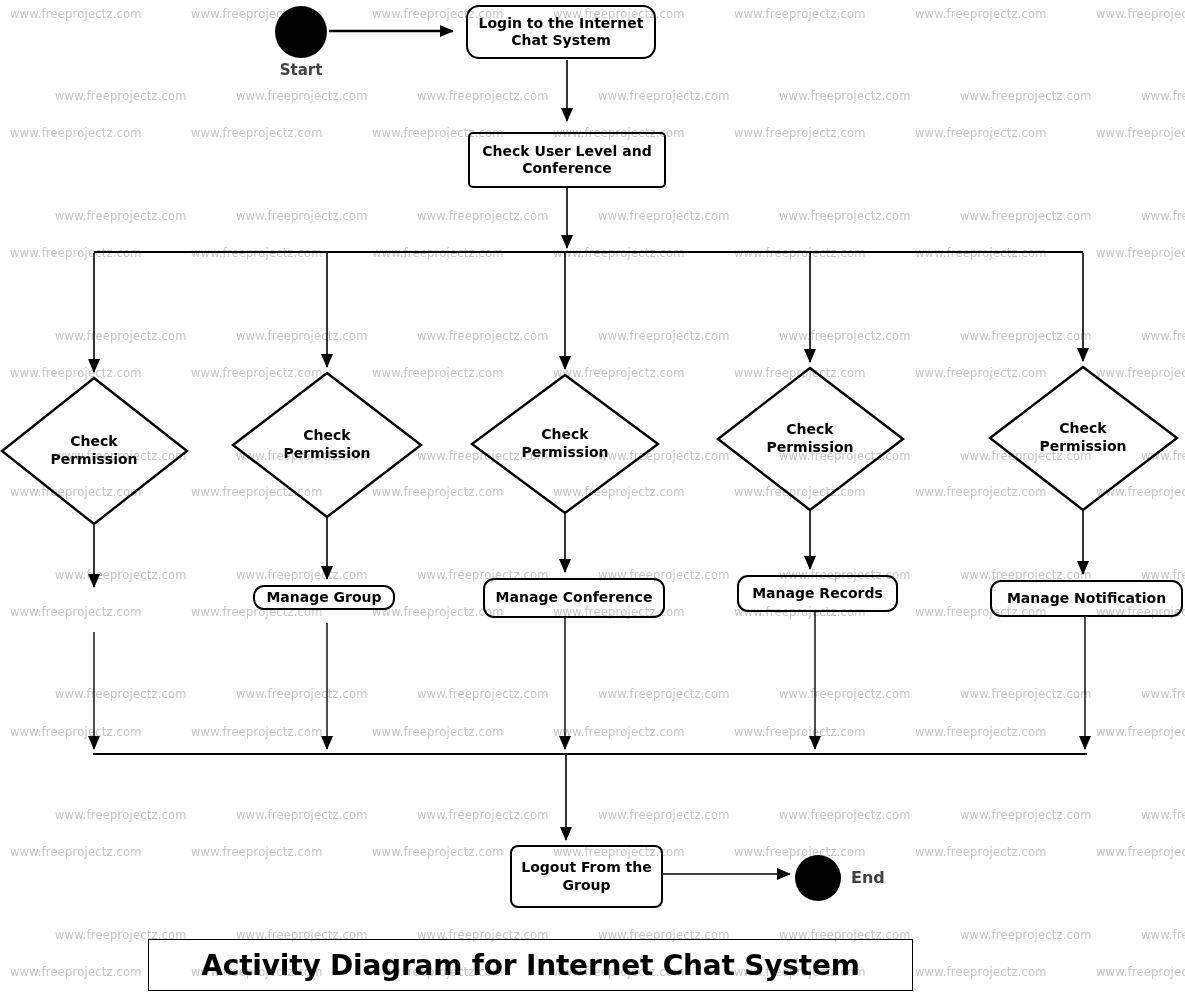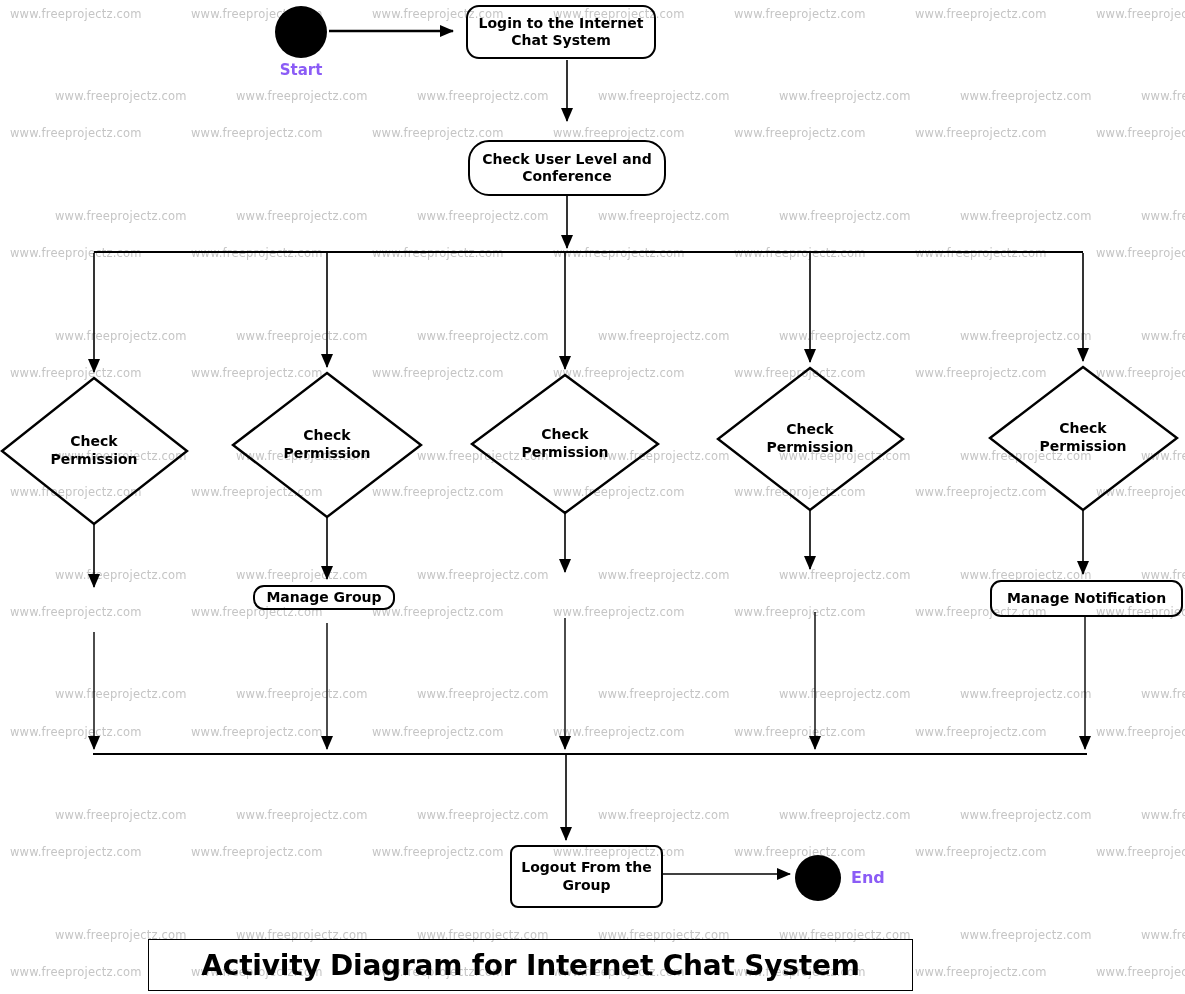--- a/index.html
+++ b/index.html
@@ -38,21 +38,21 @@
   .multiline span{display:block;}
   .dlabel{
     position:absolute;z-index:2;
     text-align:center;font-weight:bold;font-size:14px;line-height:1.28;color:#000;
   }
   .circle{
     background:#000;border-radius:50%;
   }
   .terminator-label{
     position:absolute;z-index:2;
-    font-weight:bold;color:#8b5cf6;text-align:center;white-space:nowrap;
+    font-weight:bold;color:#404040;text-align:center;white-space:nowrap;
   }
   #title-box{
     position:absolute;z-index:2;box-sizing:border-box;
     left:148px;top:939px;width:765px;height:52px;
     background:#ffffff;border:1.6px solid #000;
     display:flex;align-items:center;justify-content:center;
     font-weight:bold;font-size:28px;letter-spacing:-0.2px;color:#000;
   }
 </style>
 </head>
@@ -109,21 +109,21 @@
   <div class="node circle" style="left:275px;top:6px;width:52px;height:52px;"></div>
   <div class="terminator-label" style="left:266px;top:61px;width:70px;font-size:15px;">Start</div>
 
   <div class="node abox multiline" style="left:466px;top:5px;width:190px;height:54px;border-radius:13px;">
     <div>
       <span>Login to the Internet</span>
       <span>Chat System</span>
     </div>
   </div>
 
-  <div class="node abox multiline" style="left:468px;top:140px;width:198px;height:56px;border-radius:21px;">
+  <div class="node abox multiline" style="left:468px;top:132px;width:198px;height:56px;border-radius:5px;">
     <div>
       <span>Check User Level and</span>
       <span>Conference</span>
     </div>
   </div>
 
   <div class="dlabel" style="left:34px;top:433px;width:120px;">
     <span style="display:block">Check</span>
     <span style="display:block">Permission</span>
   </div>
@@ -138,20 +138,22 @@
   <div class="dlabel" style="left:750px;top:421px;width:120px;">
     <span style="display:block">Check</span>
     <span style="display:block">Permission</span>
   </div>
   <div class="dlabel" style="left:1023px;top:420px;width:120px;">
     <span style="display:block">Check</span>
     <span style="display:block">Permission</span>
   </div>
 
   <div class="node abox" style="left:253px;top:585px;width:142px;height:25px;">Manage Group</div>
+  <div class="node abox" style="left:483px;top:578px;width:182px;height:40px;">Manage Conference</div>
+  <div class="node abox" style="left:737px;top:575px;width:161px;height:37px;">Manage Records</div>
   <div class="node abox" style="left:990px;top:580px;width:193px;height:37px;text-align:center;">Manage Notification</div>
 
   <div class="node abox multiline" style="left:510px;top:845px;width:153px;height:63px;border-radius:8px;">
     <div>
       <span>Logout From the</span>
       <span>Group</span>
     </div>
   </div>
 
   <div class="node circle" style="left:795px;top:855px;width:46px;height:46px;"></div>

